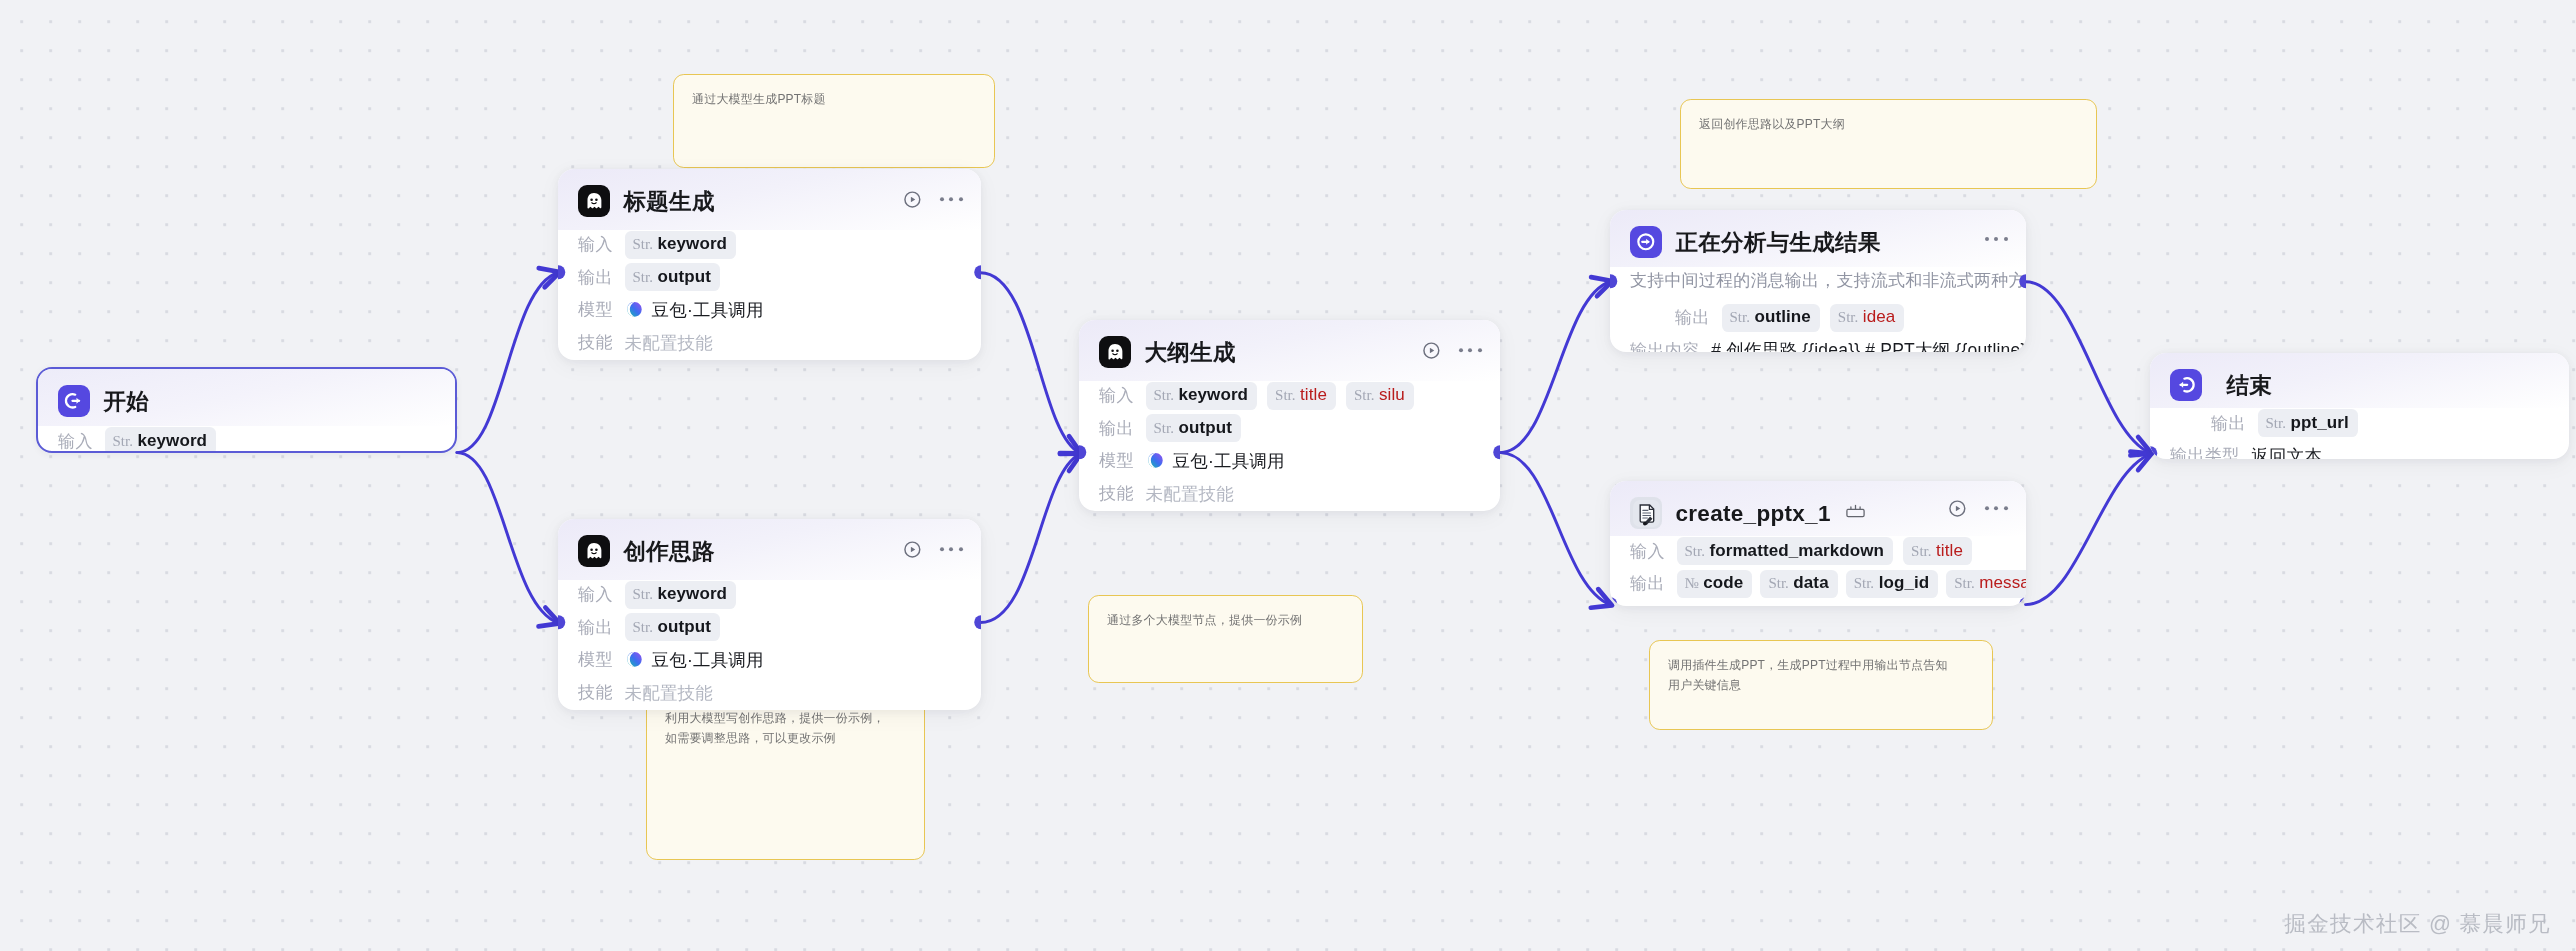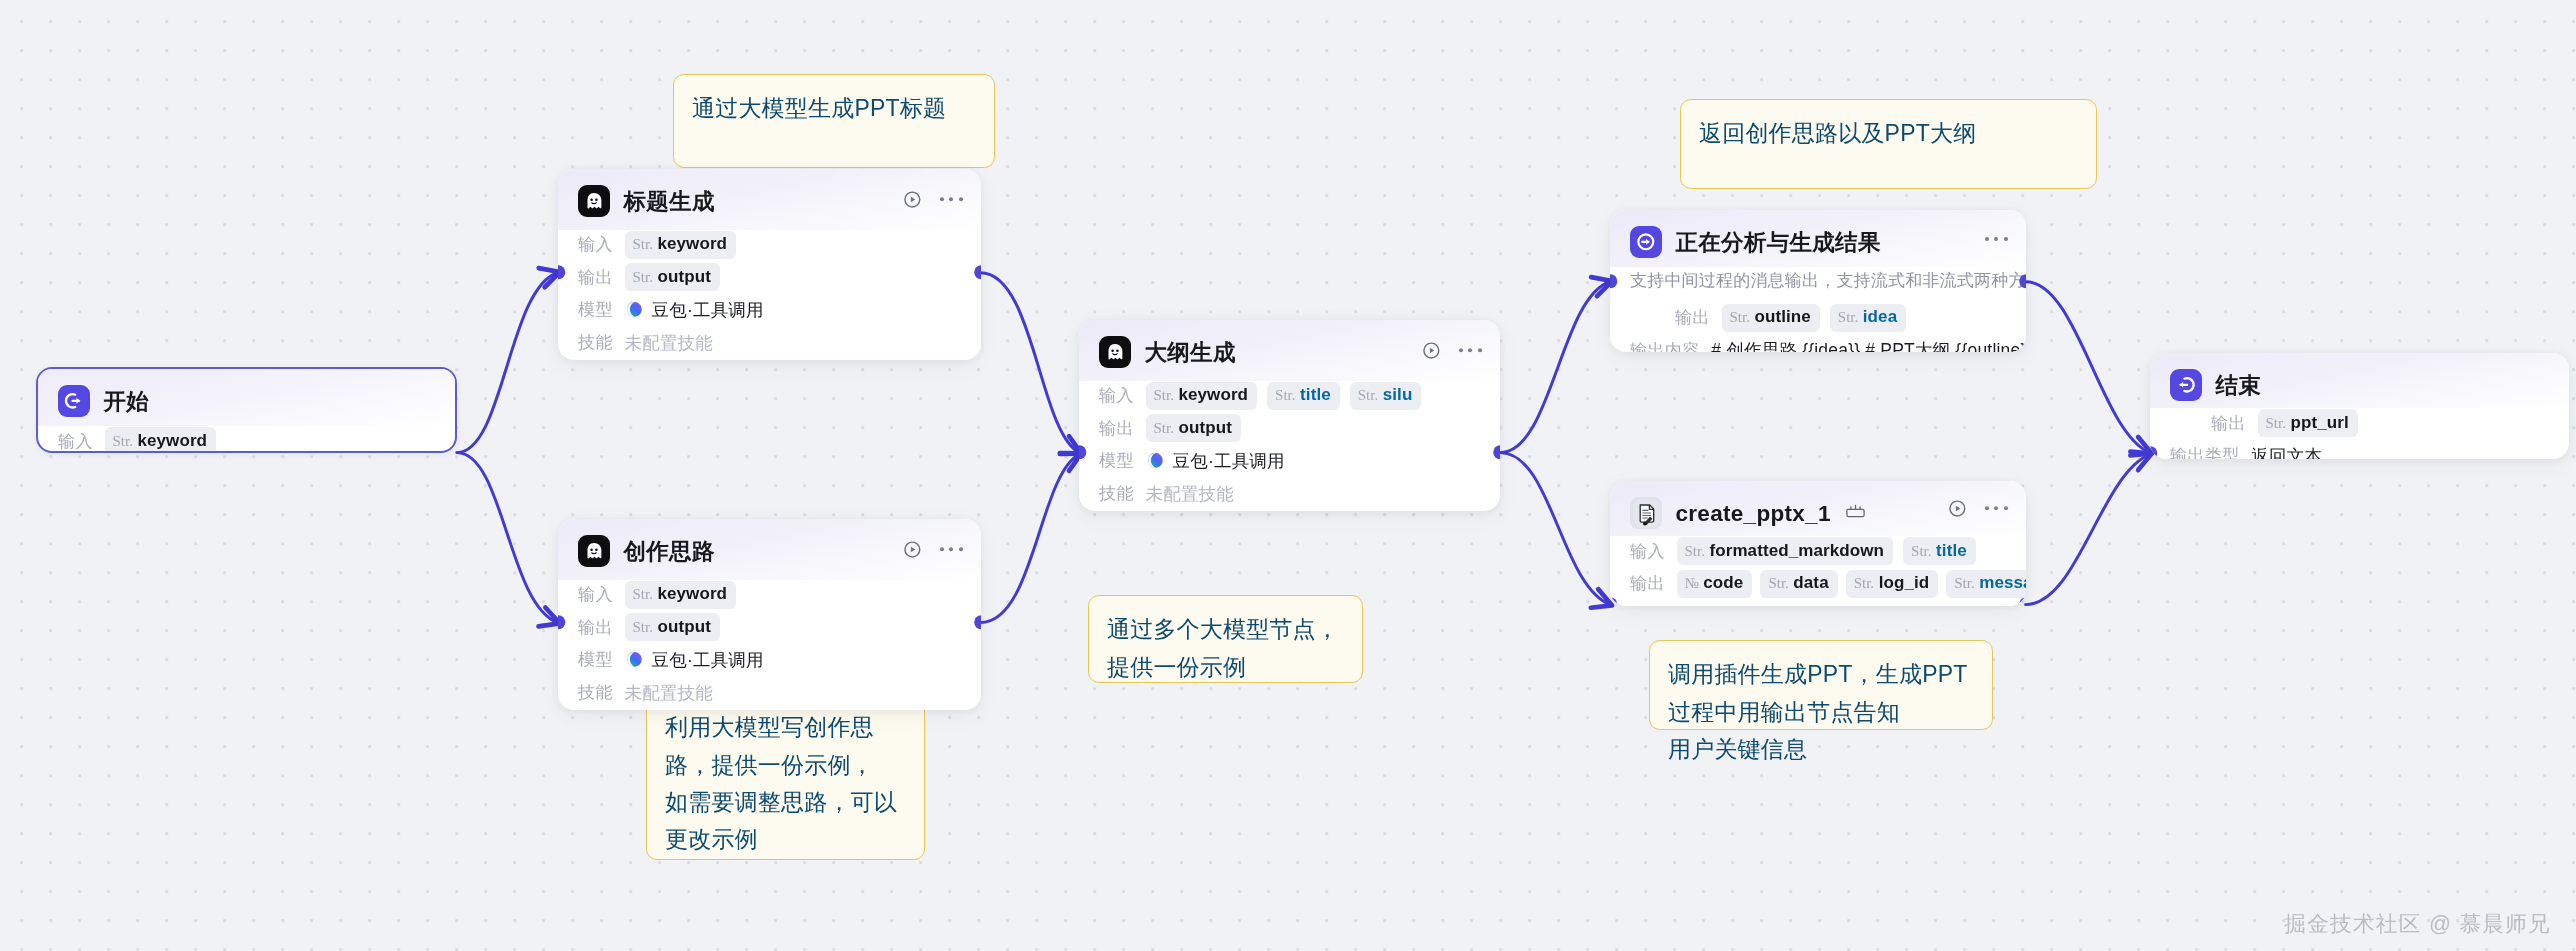--- a/index.html
+++ b/index.html
@@ -102,21 +102,21 @@
     background: #eceef3;
     border-radius: 6.3px;
     padding: 3.6px 9px 4.5px 8px;
     white-space: nowrap;
   }
   .tag .ty {
     font-size: 15px; color: #a3a7b4; margin-right: 4.5px; font-weight: 400;
     font-family: "Liberation Serif", serif;
   }
   .tag .nm { font-size: 17px; color: #15171c; font-weight: 700; letter-spacing: 0.1px; }
-  .tag.dim .nm { color: #0369a1; font-weight: 700; }
+  .tag.dim .nm { color: #b91c1c; font-weight: 400; }
 
   .plain-val { font-size: 17.5px; color: #1a1c21; white-space: nowrap; letter-spacing: 0.2px; }
   .plain-val.muted { color: #b3b7c2; }
   .model-val { display: inline-flex; align-items: flex-end; gap: 8px; }
 
   
   .port {
     position: absolute;
     width: 13.5px; height: 13.5px;
     border-radius: 50%;
@@ -128,23 +128,23 @@
 
   
   .note {
     position: absolute;
     background: #fdfaef;
     border: 1.8px solid #e8c653;
     border-radius: 10.8px;
     padding: 15.3px 18px 12.6px 18px;
   }
   .note-text {
-    font-size: 23px;
+    font-size: 12px;
     line-height: 1.62;
-    color: #0c4a6e;
+    color: #737373;
     letter-spacing: 0.2px;
     white-space: pre-line;
   }
 
   
   .watermark {
     position: absolute;
     right: 25px; bottom: 14.4px;
     font-size: 21.6px;
     color: #b9bcc4;
@@ -566,21 +566,21 @@
           </span>
         </div>
 
       </div>
     </div>
     <div class="port" style="left:0px; top:123px;"></div>
     <div class="port" style="left:416px; top:123px;"></div>
   </div>
 
   <div class="node" style="left:2150px; top:353px; width:419px; height:106px;">
-    <div class="node-head" style="padding-bottom:7.2px;">
+    <div class="node-head" style="padding-bottom:7.2px;gap:11px;">
       <div class="node-icon purple">
         <svg width="21.6" height="21.6" viewBox="0 0 24 24" fill="none">
           <path d="M10.4 5.2 A7.4 7.4 0 1 1 10.4 18.8" stroke="#fff" stroke-width="2.5" stroke-linecap="round"></path>
           <path d="M13.5 12 h-7.4" stroke="#fff" stroke-width="2.5" stroke-linecap="round"></path>
           <path d="M9 8.6 L5.4 12 L9 15.4 Z" fill="#fff"></path>
         </svg>
       </div>
       <div class="node-title">结束</div>
     </div>
     <div class="node-body" style="padding-bottom:10.8px;">

